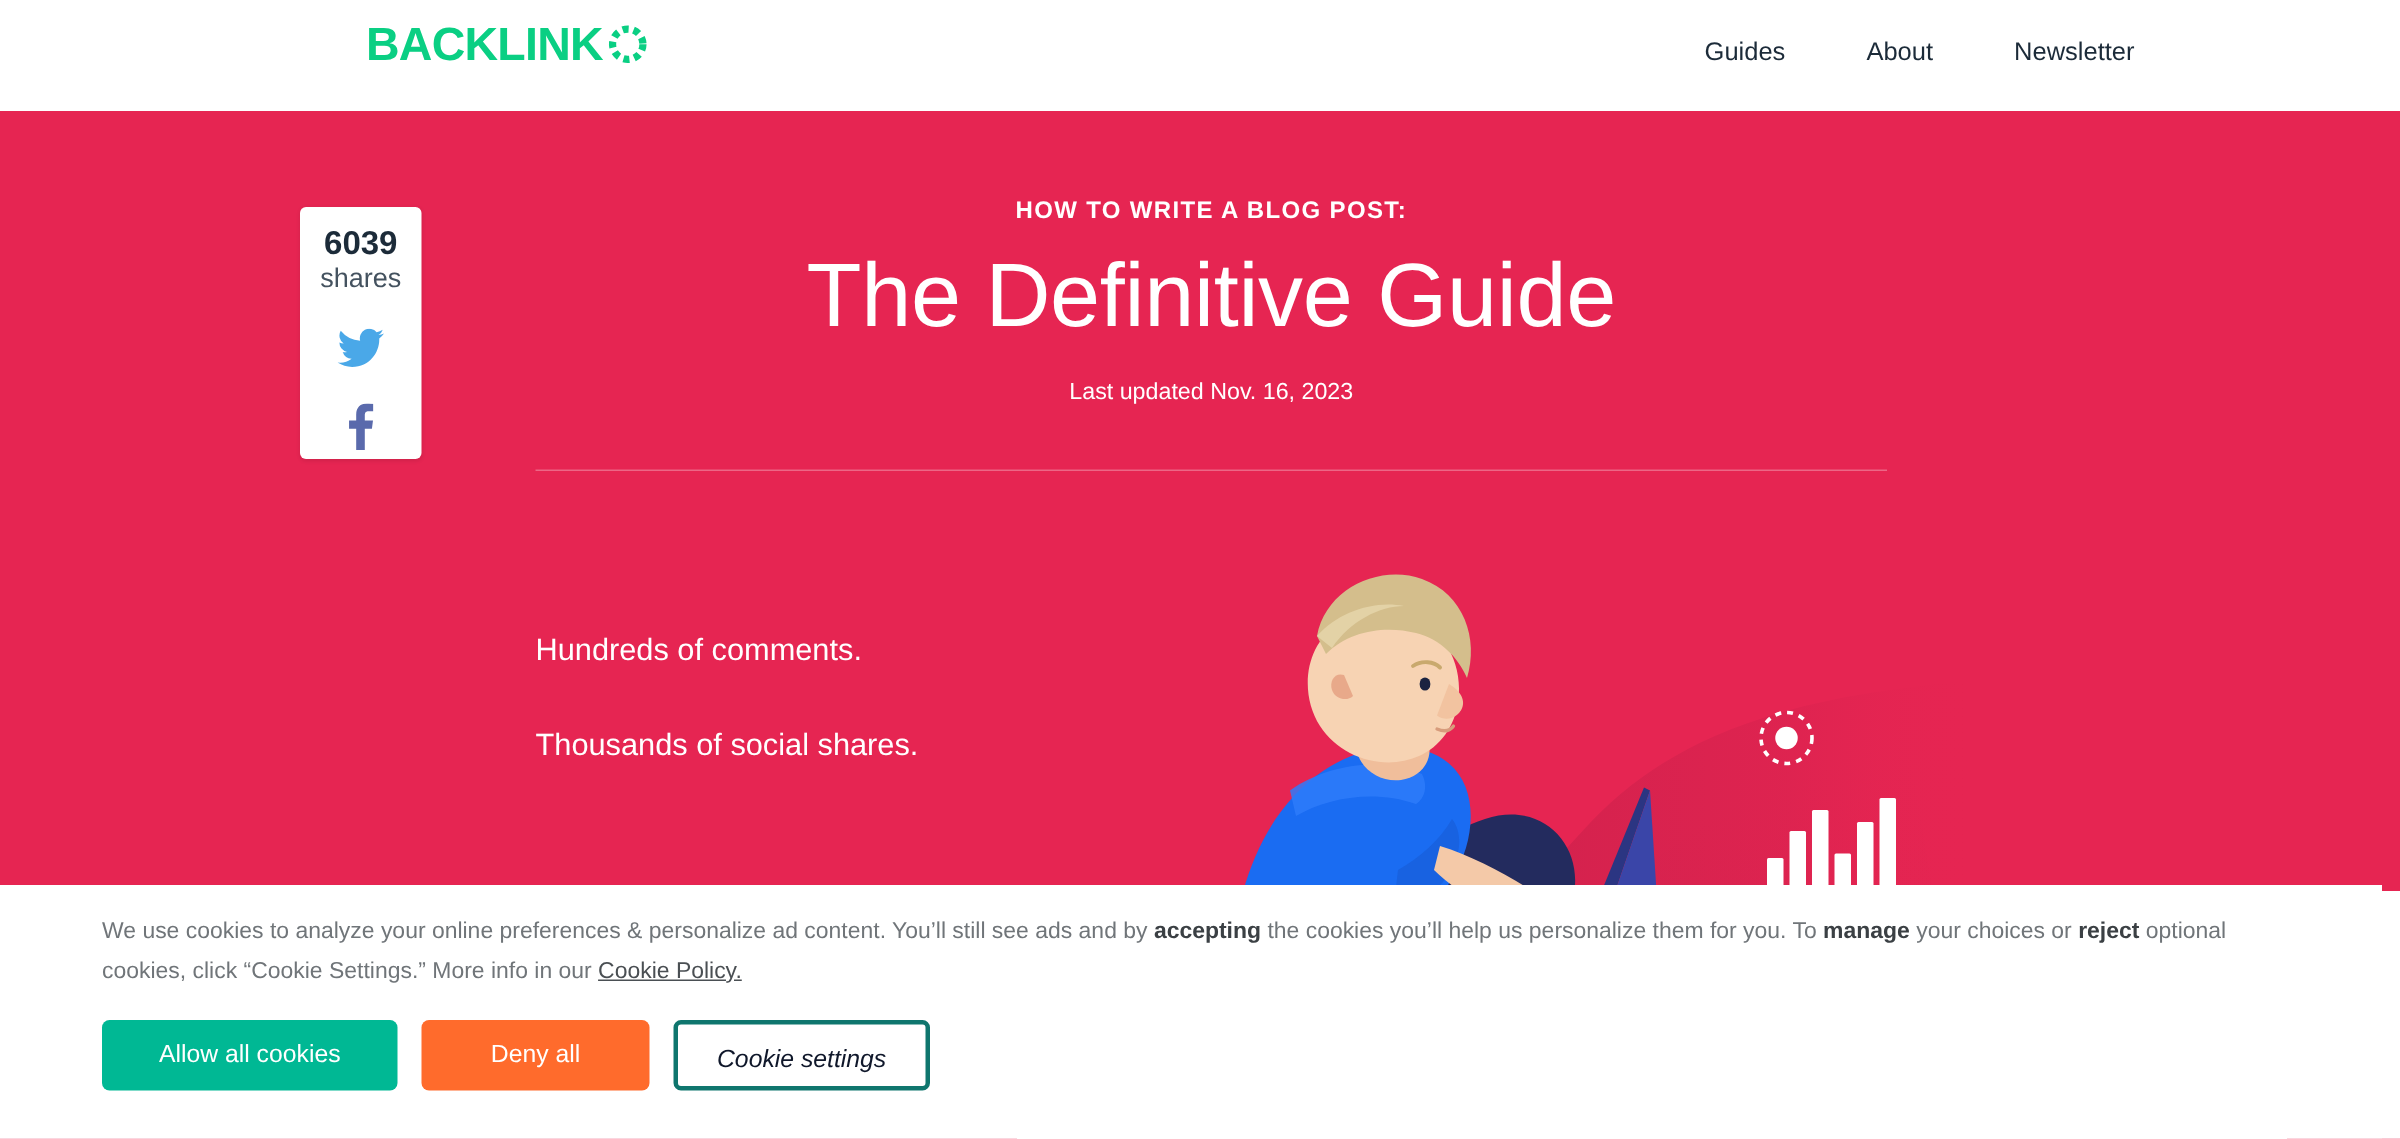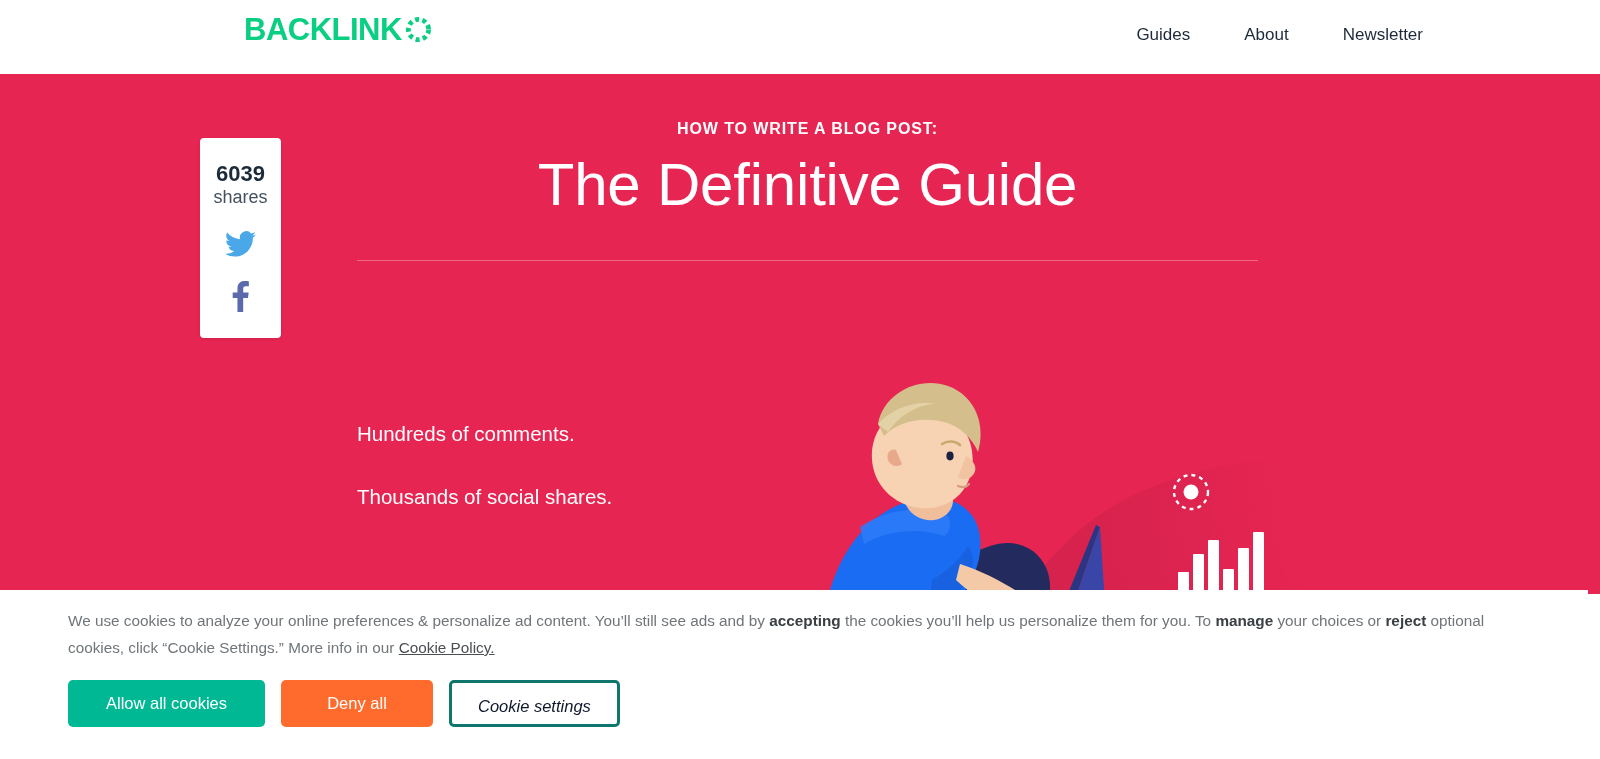--- a/index.html
+++ b/index.html
@@ -44,33 +44,33 @@
   .hero {
     position: absolute; top: 74px; left: 0;
     width: 1600px; height: 520px;
     background: #E62552;
     overflow: hidden;
   }
 
   
   .share-box {
     position: absolute; left: 200px; top: 64px;
-    width: 81px; height: 200px;
+    width: 81px; height: 168px;
     background: #ffffff; border-radius: 4px;
     box-shadow: 0 1px 3px rgba(0,0,0,0.10);
     display: flex; flex-direction: column; align-items: center;
-    padding-top: 24px;
+    padding-top: 12px;
   }
   .share-count { font-size: 22px; font-weight: bold; color: #1c2b39; line-height: 1.05; }
   .share-label { font-size: 18px; color: #44525f; line-height: 1.3; margin-top: 1px; }
   .share-icon { margin-top: 22px; cursor: pointer; display: block; }
   .share-icon.fb { margin-top: 24px; }
 
   
-  .hero-center { position: absolute; left: 357px; top: 4px; width: 901px; }
+  .hero-center { position: absolute; left: 357px; top: 16px; width: 901px; }
   .eyebrow {
     margin-top: 42px; text-align: center; color: #ffffff;
     font-size: 16px; font-weight: bold; letter-spacing: 0.9px;
   }
   .hero-title {
     margin-top: 15px; text-align: center; color: #ffffff;
     font-size: 60px; font-weight: 300; letter-spacing: -0.2px; line-height: 1.08;
   }
   .hero-sub {
     margin-top: 23px; text-align: center; color: #ffffff;
@@ -153,20 +153,21 @@
       </svg>
 
       <svg class="share-icon fb" width="17" height="31" viewBox="0 0 17 31">
         <path fill="#5A6AAC" d="M11.2 31V16.9h4.75l.71-5.5h-5.46V7.9c0-1.6.44-2.68 2.73-2.68h2.92V.29C16.34.2 14.6 0 12.58 0 8.35 0 5.46 2.58 5.46 7.32v4.08H0.7v5.5h4.76V31z"></path>
       </svg>
     </aside>
 
     <div class="hero-center">
       <div class="eyebrow">HOW TO WRITE A BLOG POST:</div>
       <h1 class="hero-title">The Definitive Guide</h1>
+      <div class="hero-sub">Last updated Nov. 16, 2023</div>
       <div class="hero-rule"></div>
     </div>
 
     <div class="hero-body">
       <p>Hundreds of comments.</p>
       <p>Thousands of social shares.</p>
 
     </div>
 
     <div class="illustration">

